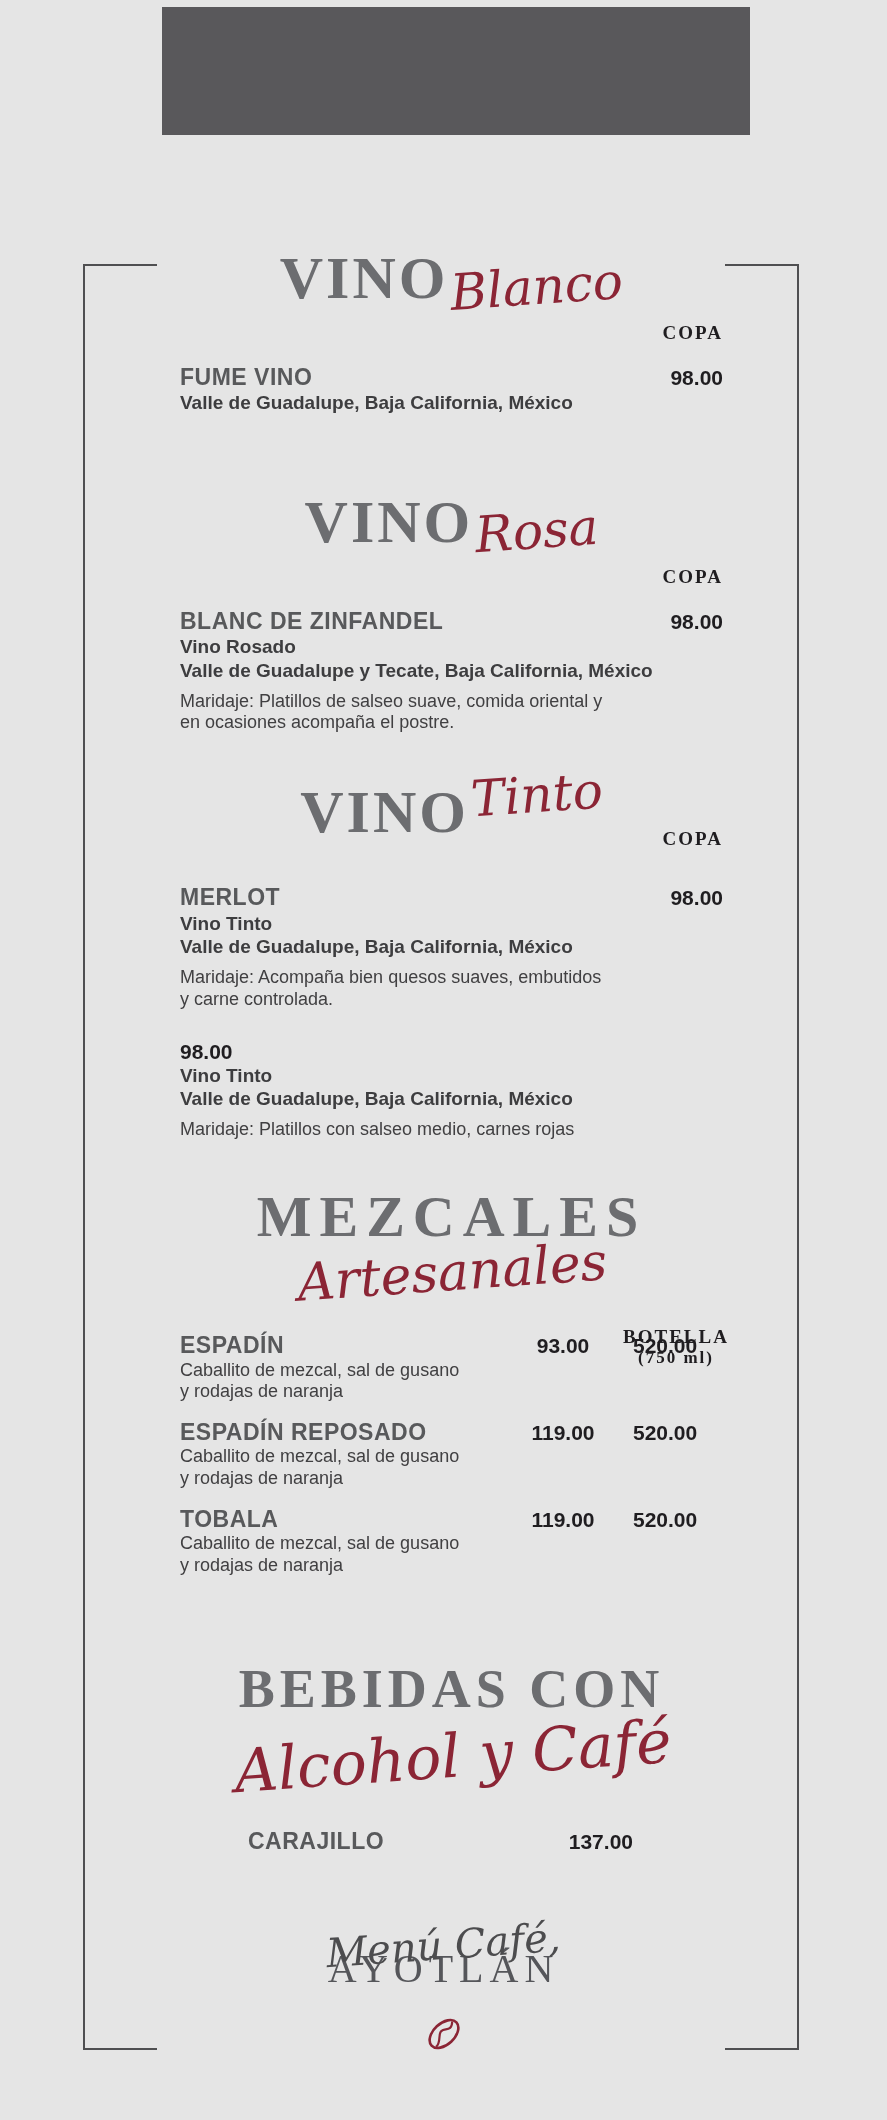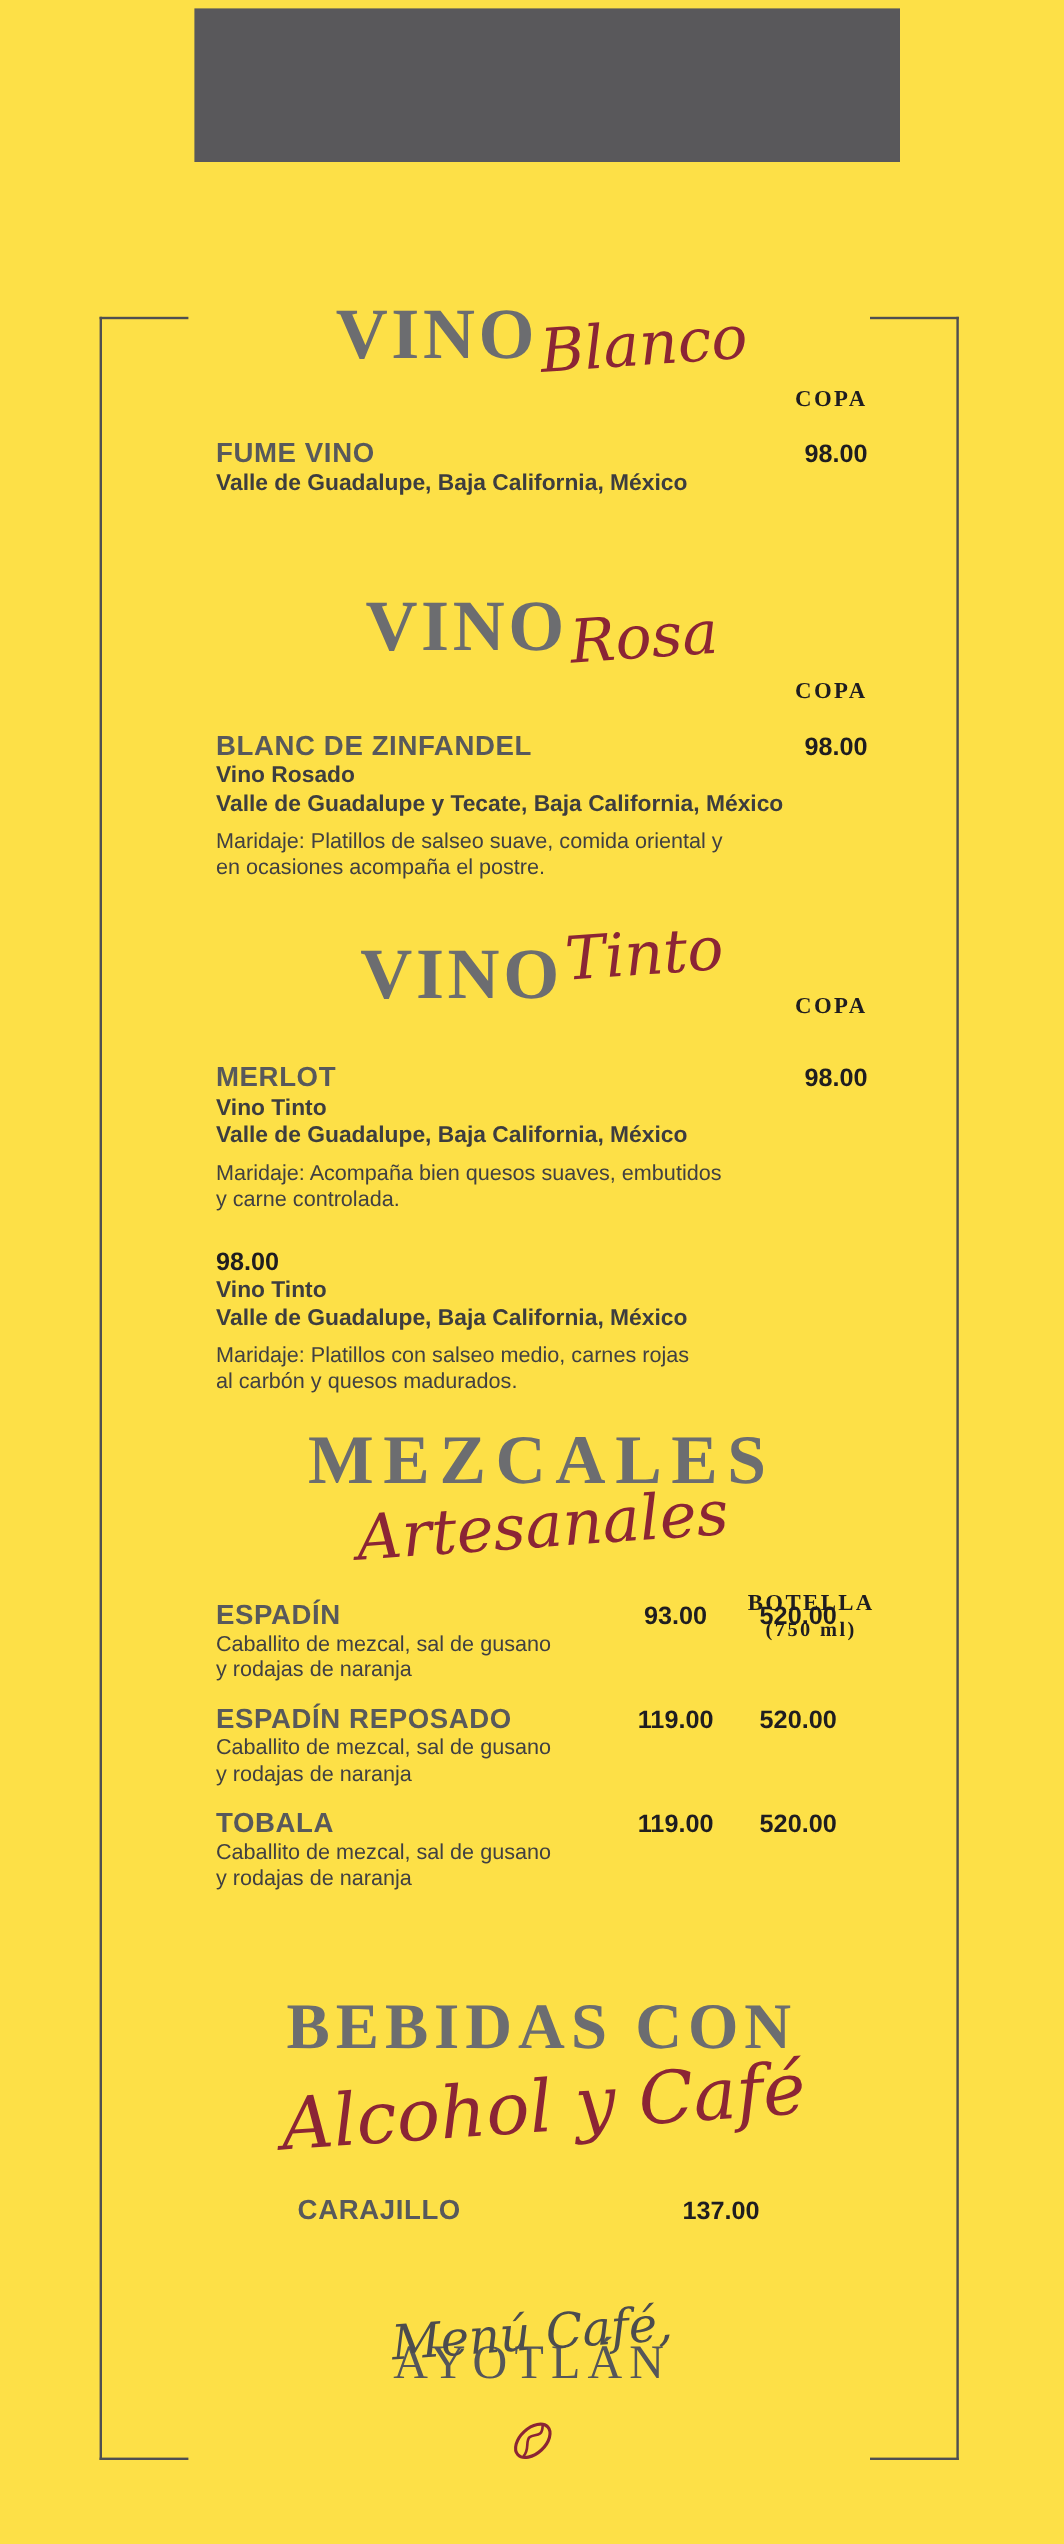--- a/index.html
+++ b/index.html
@@ -1,16 +1,16 @@
 <!DOCTYPE html>
 <html><head>
 <meta charset="utf-8">
 <style>
   html,body{margin:0;padding:0;background:#ffffff;}
-  .page{position:relative;width:887px;height:2120px;background:#fde047;overflow:hidden;
+  .page{position:relative;width:887px;height:2120px;background:#e5e5e5;overflow:hidden;
         font-family:"Liberation Sans",sans-serif;}
   
   .header-bar{position:absolute;left:162px;top:7px;width:588px;height:128px;background:#59585b;}
   
   .frame-line{position:absolute;background:#4f4f51;}
   .fl-left{left:83px;top:264px;width:2px;height:1786px;}
   .fl-right{left:797px;top:264px;width:2px;height:1786px;}
   .fl-tl{left:83px;top:264px;width:74px;height:2px;}
   .fl-tr{left:725px;top:264px;width:74px;height:2px;}
   .fl-bl{left:83px;top:2048px;width:74px;height:2px;}
@@ -127,21 +127,20 @@
       </div>
     </div>
     <div class="wine-item" style="margin-top:30px">
       <div class="item-head">
         <span class="item-price">98.00</span>
       </div>
       <div class="item-type">Vino Tinto</div>
       <div class="item-origin">Valle de Guadalupe, Baja California, México</div>
       <div class="item-maridaje">
         <div>Maridaje: Platillos con salseo medio, carnes rojas</div>
-        <div>al carbón y quesos madurados.</div>
       </div>
     </div>
   </section>
 
   <section class="sec" style="top:1188px">
     <div style="text-align:center">
       <div class="h-serif" style="font-size:58px;letter-spacing:8px">MEZCALES</div>
       <div class="h-script" style="display:inline-block;margin-top:-14px;font-size:52px">Artesanales</div>
     </div>
     <div class="botella-label serif-label">

